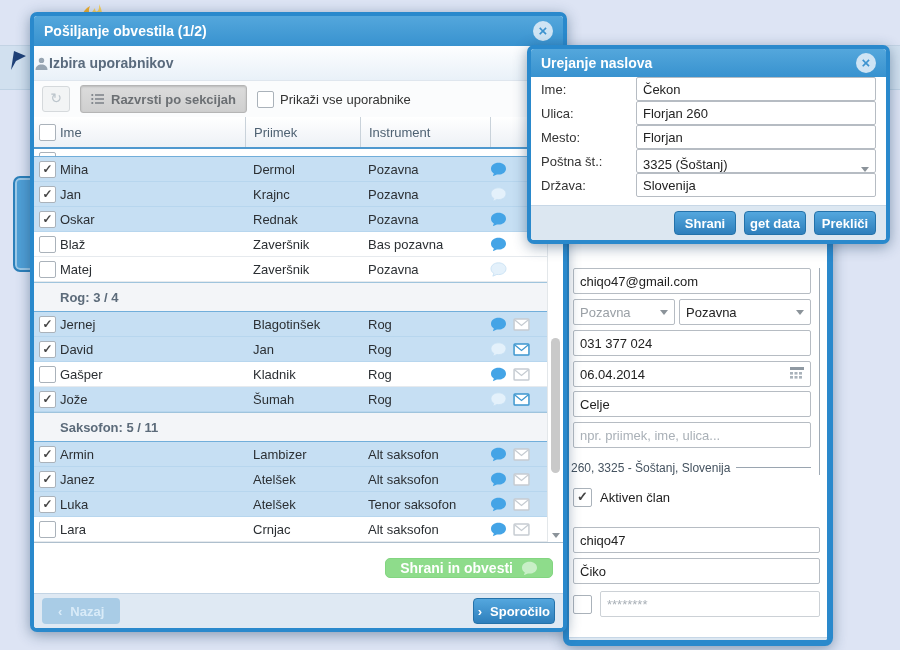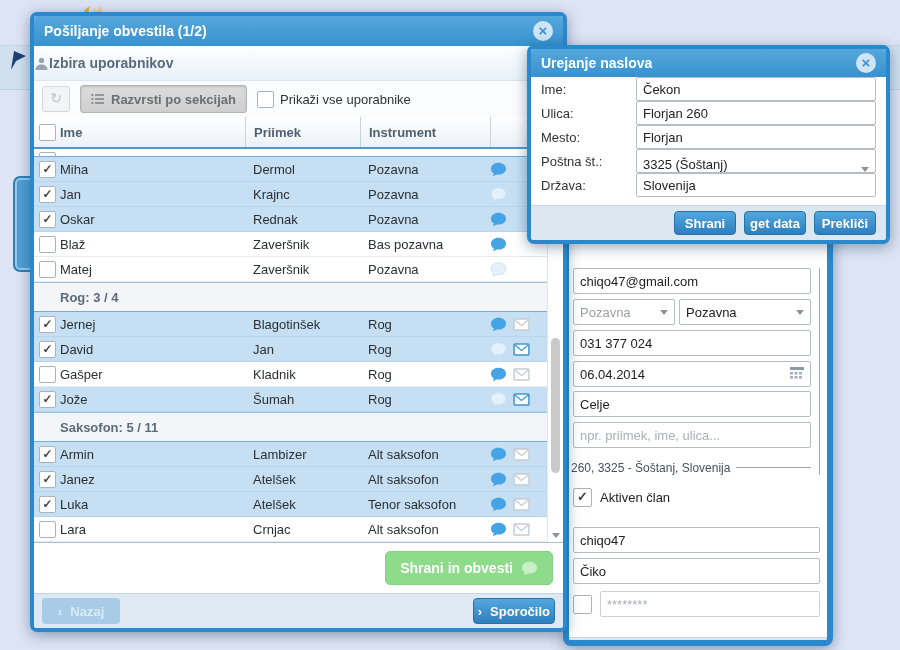--- a/index.html
+++ b/index.html
@@ -30,21 +30,21 @@
           color:#bcc5cc;font-size:14px;text-align:center;line-height:23px}
   .sort-btn{height:26px;display:flex;align-items:center;gap:6px;padding:0 10px;border:1px solid #b5b5b5;
             border-radius:3px;background:linear-gradient(#dcdcdc,#cfcfcf);color:#6b6f73;
             font-weight:bold;font-size:13px;box-shadow:inset 0 1px 2px rgba(0,0,0,.15)}
   .chk-label{display:flex;align-items:center;gap:6px;font-size:13px;color:#333}
   .cb{display:inline-block;width:15px;height:15px;border:1px solid #aab2ba;border-radius:2px;
       background:#fff;text-align:center;line-height:14px}
   .cb i{font-style:normal;font-size:12px;color:#444;font-weight:bold}
   
   .thead{flex:0 0 30px;display:flex;align-items:center;background:linear-gradient(#ffffff,#edf1f6);
-         border-bottom:2px solid #4f99cf;font-size:13px;font-weight:bold;color:#4e6172}
+         border-bottom:2px solid #4f99cf;font-size:13px;font-weight:normal;color:#4e6172}
   .c{display:flex;align-items:center;height:100%;box-sizing:border-box}
   .c0{width:26px;padding-left:5px}.c1{width:185px}.c2{width:115px}.c3{width:130px}
   .cicons{width:58px;gap:6px}
   .thead .c2,.thead .c3,.thead .cicons{border-left:1px solid #c9d2da;padding-left:8px}
   .c2,.c3{padding-left:8px}
   .tbody{flex:1;position:relative;background:#fff;overflow:hidden}
   .sliver{width:514px;height:7px;background:#fff;border-bottom:1px solid #71aeda;overflow:hidden}
   .sliver .cb{margin-left:5px;margin-top:3px}
   .trow{width:514px;height:25px;display:flex;align-items:center;font-size:13px;color:#2b2f33;
         border-bottom:1px solid #e6eaee;box-sizing:border-box;background:#fff}
@@ -61,21 +61,21 @@
   .env.blue rect,{}
   .env.blue rect{stroke:#3e97cf}.env.blue path{stroke:#3e97cf}
   
   .vscroll{position:absolute;right:0;top:0;bottom:0;width:15px;background:#fff;border-left:1px solid #e3e7ea}
   .vthumb{position:absolute;left:3px;width:9px;border-radius:5px;background:#c9c9c9}
   .varrow{position:absolute;left:0;bottom:0;width:15px;height:14px;display:flex;align-items:center;justify-content:center}
   .tri-down{width:0;height:0;border-left:4px solid transparent;border-right:4px solid transparent;border-top:5px solid #8b939a}
   
   .foot-act{flex:0 0 50px;border-top:1px solid #aebfcd;display:flex;align-items:center;justify-content:flex-end;
             padding:0 10px;background:#fff}
-  .green-btn{height:34px;display:flex;align-items:center;gap:8px;padding:0 14px;border-radius:5px;
+  .green-btn{height:20px;display:flex;align-items:center;gap:8px;padding:0 14px;border-radius:5px;
              background:#8edc8b;color:#fff;font-weight:bold;font-size:14px;border:1px solid #83d581}
   .bot-bar{flex:0 0 34px;background:#dfe9f3;border-top:1px solid #c3d4e4;display:flex;align-items:center;
            justify-content:space-between;padding:0 8px}
   .back-btn{height:26px;padding:0 16px;border-radius:4px;background:#a9cce6;color:#d9ebf8;font-weight:bold;
             font-size:13px;display:flex;align-items:center;gap:8px;border:none}
   .blue-btn{height:26px;padding:0 4px;border-radius:4px;background:linear-gradient(#54a7de,#2e7fbc);
             border:1px solid #2472aa;color:#fff;font-weight:bold;font-size:13px;
             display:flex;align-items:center;gap:8px;justify-content:center}
   
   #address{left:527px;top:45px;width:355px;display:flex;flex-direction:column;z-index:30}

